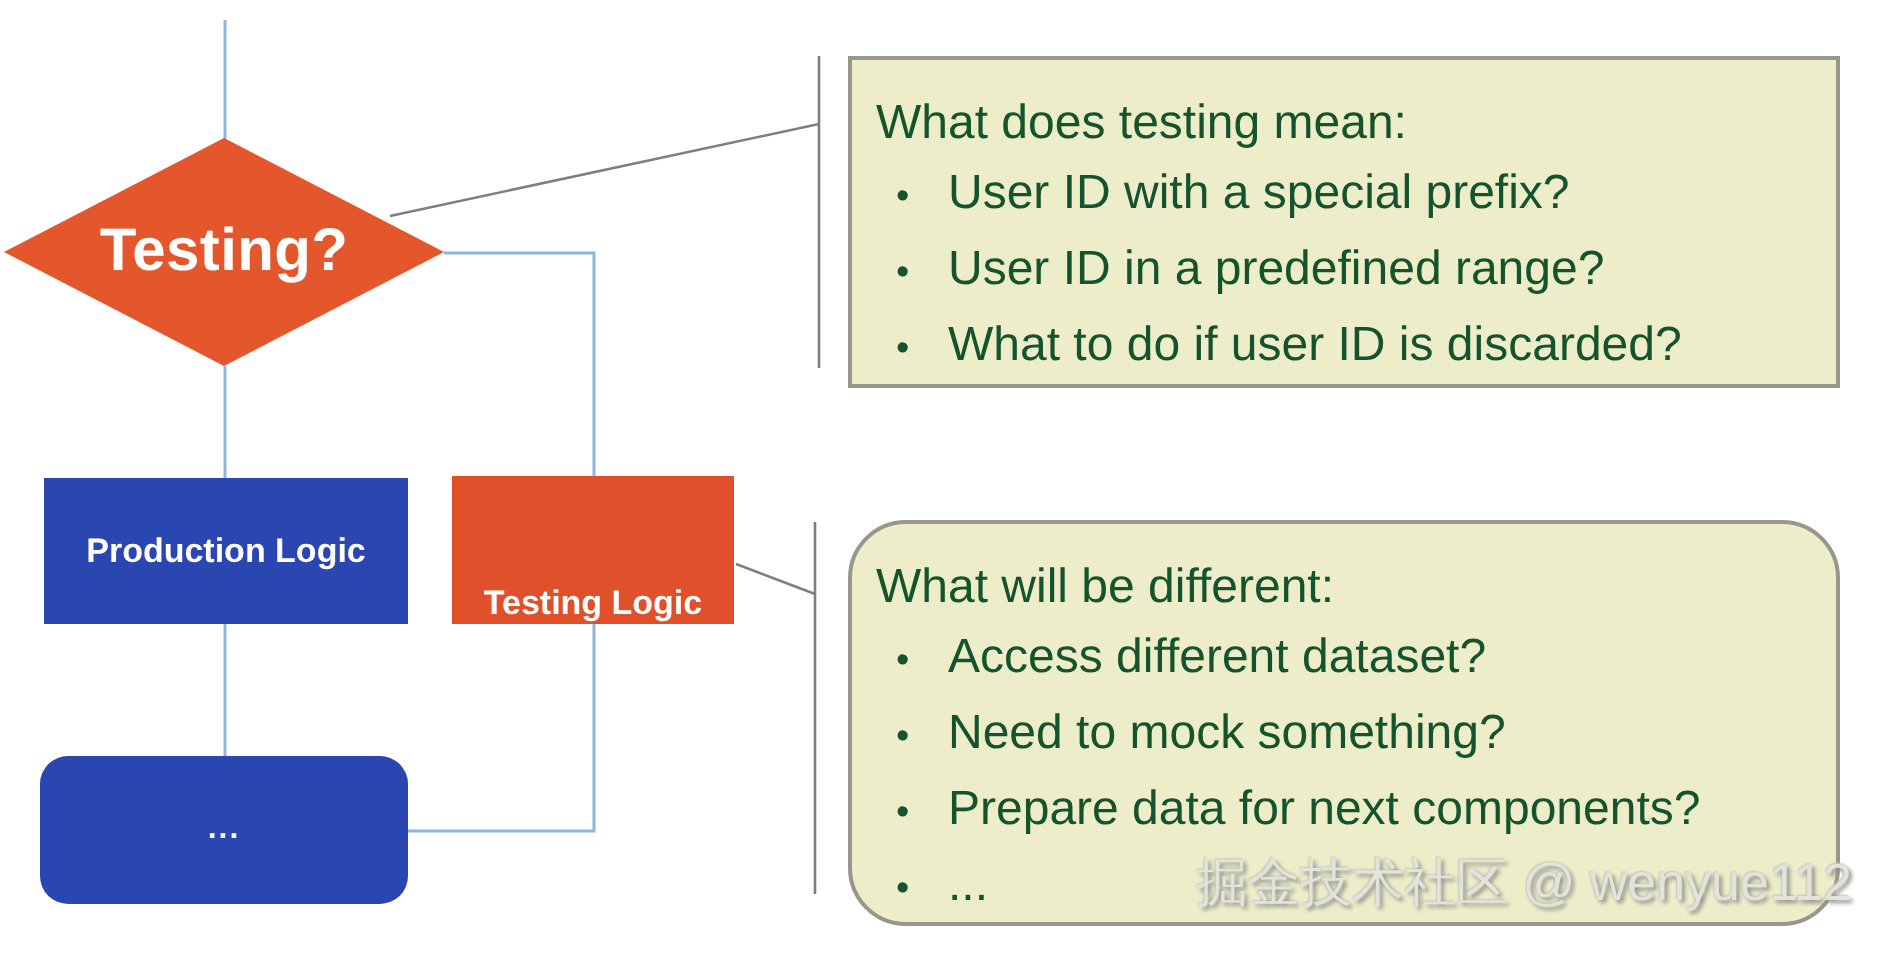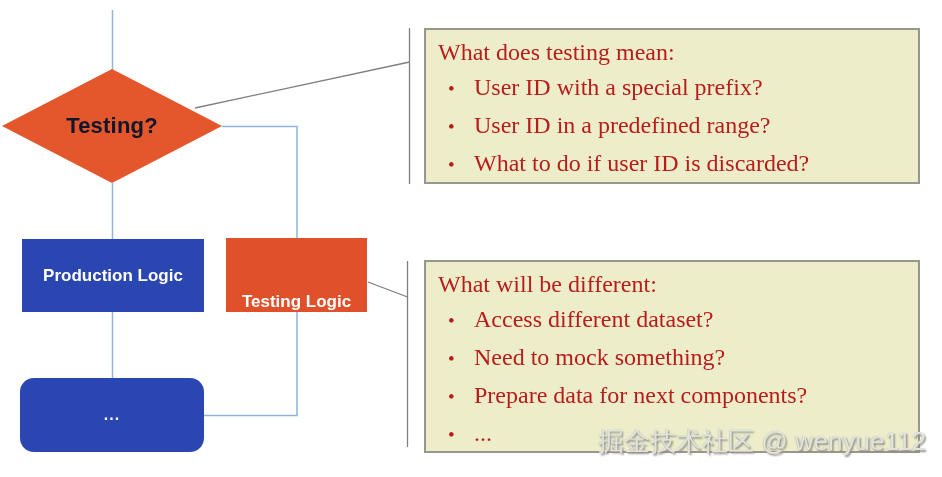--- a/index.html
+++ b/index.html
@@ -17,41 +17,40 @@
     width: 942px; height: 477px;
     z-index: 1;
   }
   .shape { position: absolute; z-index: 2; display: flex; align-items: center; justify-content: center; }
   .diamond {
     left: 2px; top: 69px; width: 220px; height: 114px;
     background: #E4562C;
     clip-path: polygon(50% 0, 100% 50%, 50% 100%, 0 50%);
   }
   .diamond span {
-    color: #0f172a; font-size: 22px; font-weight: 600; letter-spacing: 0.2px;
+    color: #ffffff; font-size: 30px; font-weight: 600; letter-spacing: 0.2px;
   }
   .flowbox {
     border-radius: 0;
     color: #ffffff; font-weight: bold; font-size: 17px;
   }
   .box-production { left: 22px; top: 239px; width: 182px; height: 73px; background: #2A46B1; }
   .box-testing   { left: 226px; top: 238px; width: 141px; height: 74px; background: #E0512B; align-items: flex-end; }
   .box-next      { left: 20px;  top: 378px; width: 184px; height: 74px; background: #2A46B1; border-radius: 14px; }
   .box-next span { font-size: 16px; font-weight: bold; letter-spacing: 1px; }
   .note {
     position: absolute; z-index: 2;
     width: 470px;
     background: #EDEEC9;
     border: 2px solid #97978C;
-    padding: 5px 10px 5px 12px;
-    color: #b91c1c;
-    font-family: Liberation Serif, serif;
+    padding: 15px 10px 5px 12px;
+    color: #14532d;
   }
   .note-1 { left: 424px; top: 28px;  height: 142px; }
-  .note-2 { left: 424px; top: 260px; height: 179px; }
+  .note-2 { left: 424px; top: 260px; height: 179px; border-radius: 29px; }
   .note-title { font-size: 24px; line-height: 34px; margin: 0; white-space: nowrap; }
   .bullet-row { display: flex; align-items: baseline; line-height: 36px; white-space: nowrap; }
   .bullet-dot { width: 26px; margin-left: 10px; font-size: 19px; flex: none; }
   .bullet-text { font-size: 24px; }
   .watermark {
     position: absolute; z-index: 5;
     left: 598px; top: 424px;
     font-size: 26px;
     white-space: nowrap;
     color: #E3E3DC;

